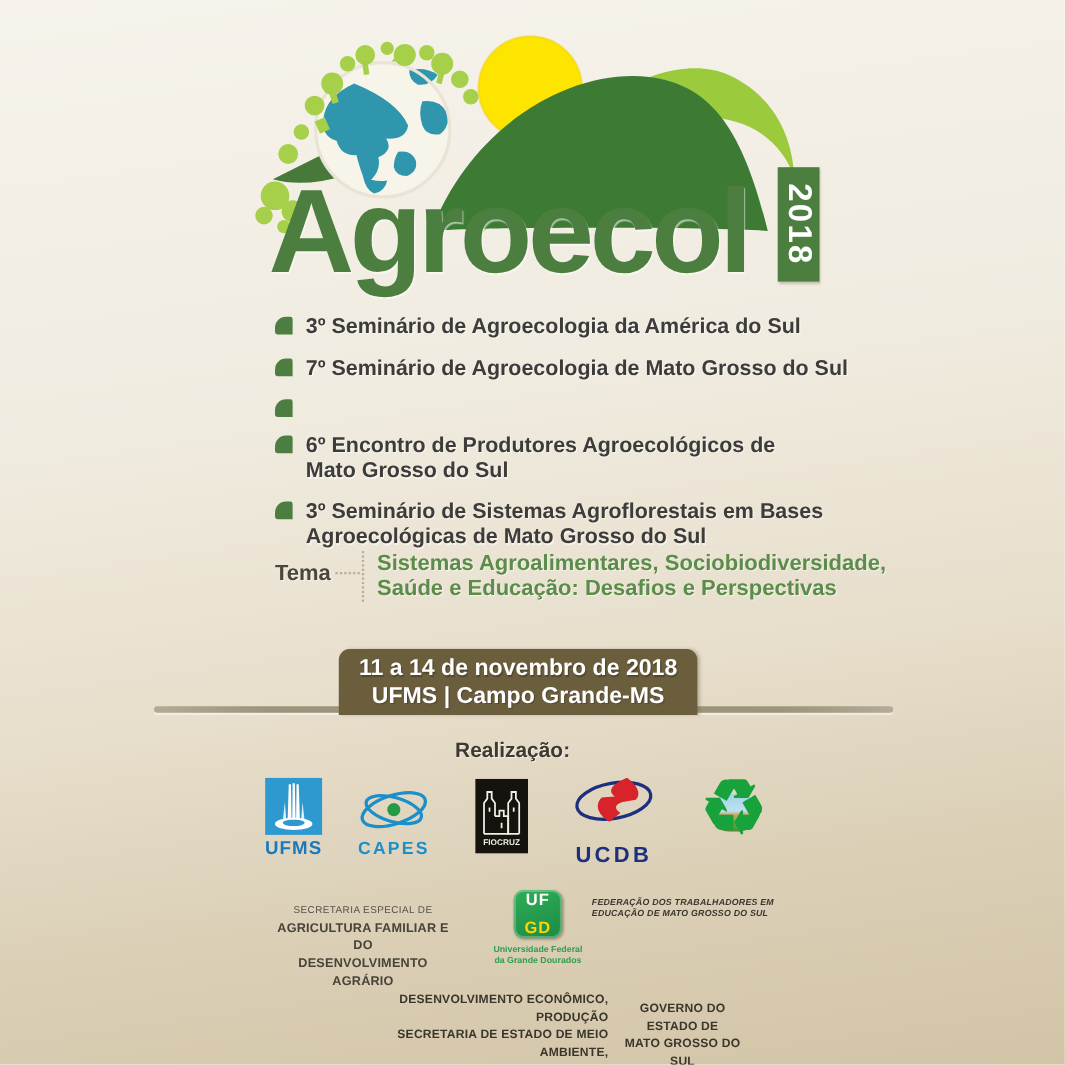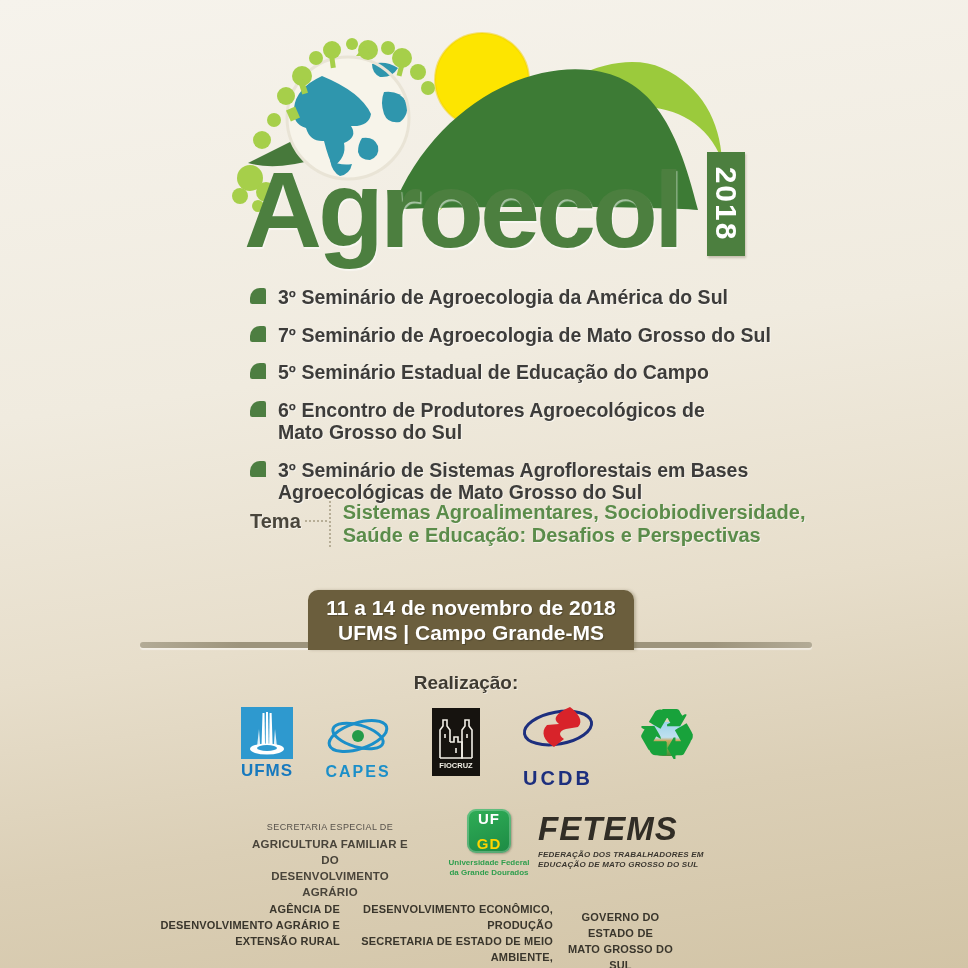--- a/index.html
+++ b/index.html
@@ -192,24 +192,20 @@
     </div>
     <div class="sem-item">
       <span class="sem-bullet"></span>
       <div class="sem-text">
         <div>7º Seminário de Agroecologia de Mato Grosso do Sul</div>
         <div></div>
       </div>
     </div>
     <div class="sem-item">
       <span class="sem-bullet"></span>
-      <div class="sem-text">
-        <div>5º Seminário Estadual de Educação do Campo</div>
-        <div></div>
-      </div>
     </div>
     <div class="sem-item">
       <span class="sem-bullet"></span>
       <div class="sem-text">
         <div>6º Encontro de Produtores Agroecológicos de</div>
         <div>Mato Grosso do Sul</div>
       </div>
     </div>
     <div class="sem-item">
       <span class="sem-bullet"></span>
@@ -298,32 +294,26 @@
       <div class="uf">UF</div>
       <div class="gd">GD</div>
     </div>
     <div class="ufgd-caption">
       <div>Universidade Federal</div>
       <div>da Grande Dourados</div>
     </div>
   </div>
 
   <div class="org fetems">
-    <div class="fetems-label">FETEMS</div>
     <div class="fetems-caption">
       <div>FEDERAÇÃO DOS TRABALHADORES EM</div>
       <div>EDUCAÇÃO DE MATO GROSSO DO SUL</div>
     </div>
   </div>
 
-  <div class="footer-block agencia">
-    <div>AGÊNCIA DE</div>
-    <div>DESENVOLVIMENTO AGRÁRIO E</div>
-    <div>EXTENSÃO RURAL</div>
-  </div>
   <div class="footer-block semagro">
     <div>DESENVOLVIMENTO ECONÔMICO, PRODUÇÃO</div>
     <div>SECRETARIA DE ESTADO DE MEIO AMBIENTE,</div>
     <div>E AGRICULTURA FAMILIAR</div>
   </div>
   <div class="footer-block governo">
     <div>GOVERNO DO ESTADO DE</div>
     <div>MATO GROSSO DO SUL</div>
   </div>
 

